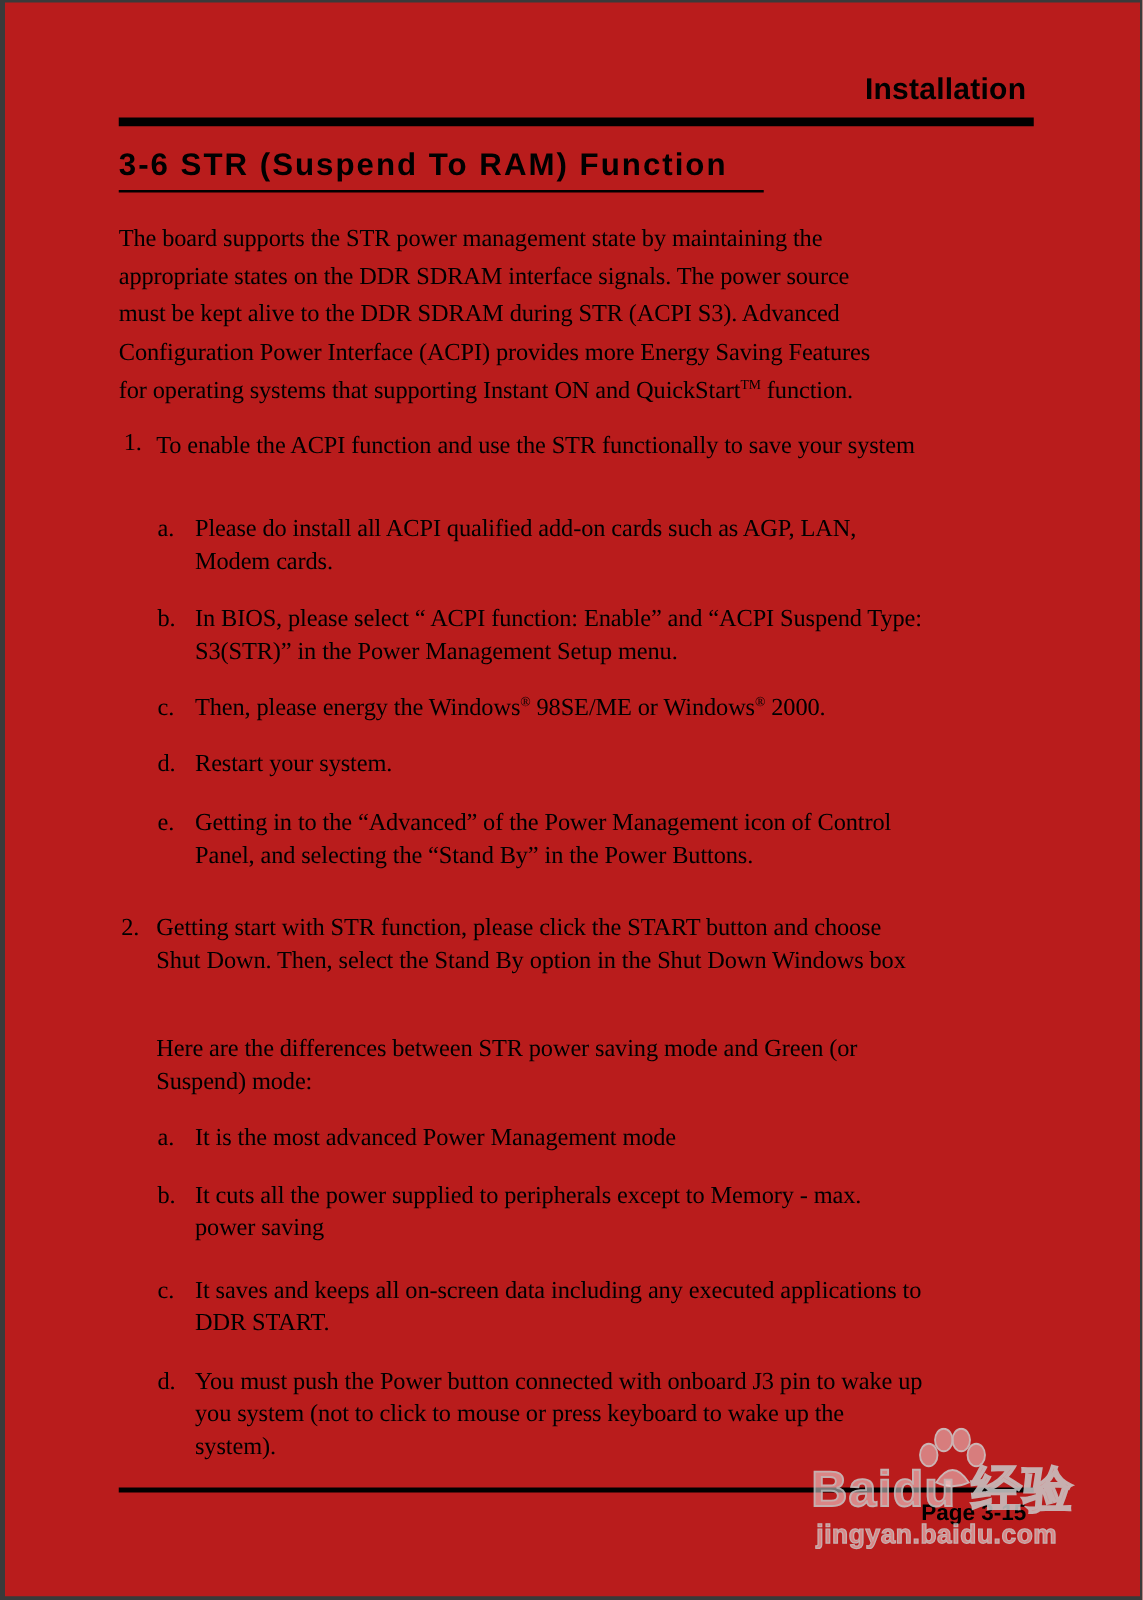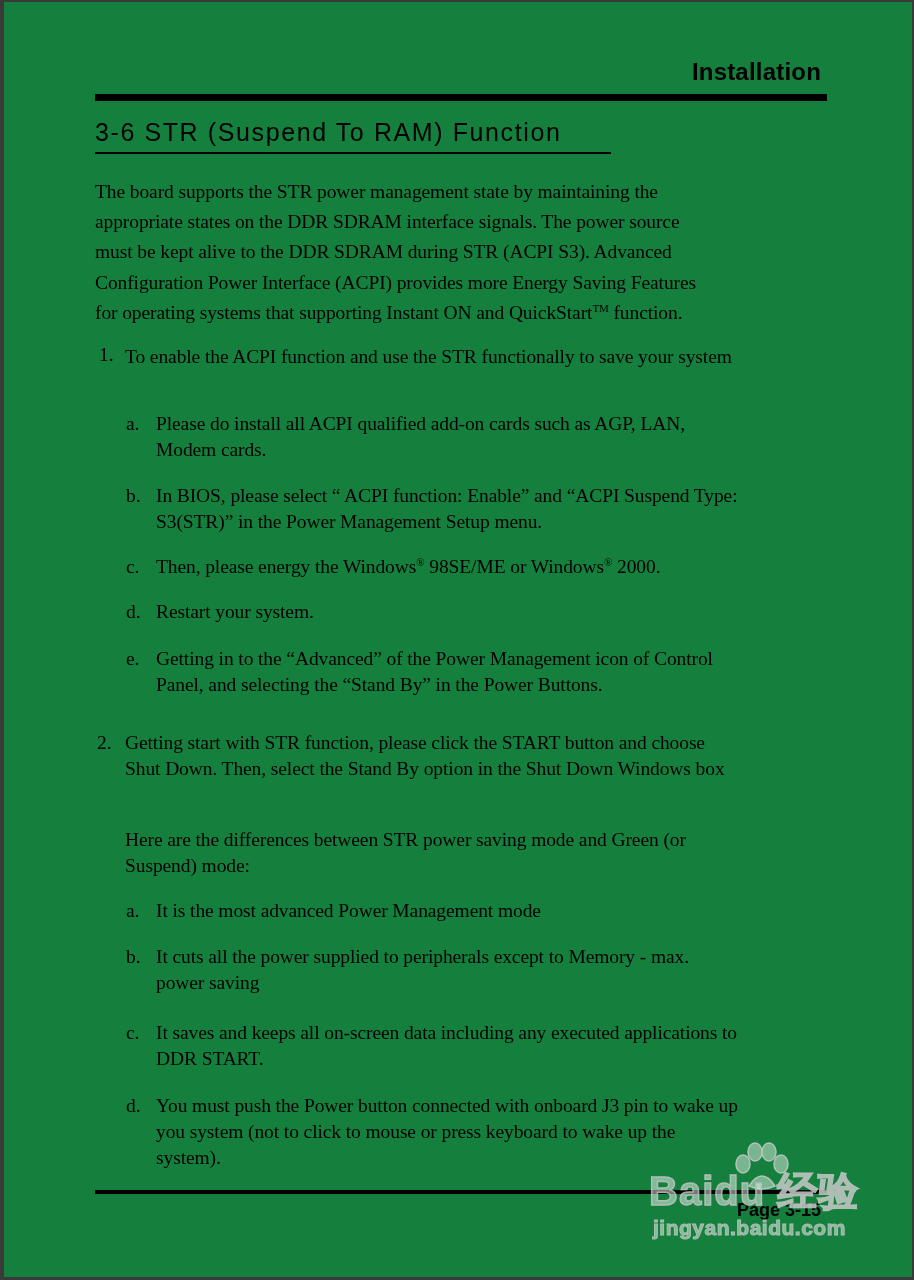--- a/index.html
+++ b/index.html
@@ -15,21 +15,21 @@
     }
     .page-frame {
       position: absolute;
       left: 0; top: 0;
       width: 914px; height: 1280px;
       box-sizing: border-box;
       border-top: 2px solid #3a3a3a;
       border-left: 4px solid #3a3a3a;
       border-right: 2px solid #3a3a3a;
       border-bottom: 3px solid #3a3a3a;
-      background: #15803d;
+      background: #b91c1c;
     }
     .header-title {
       position: absolute;
       right: 91px;
       top: 56px;
       font-family: "Liberation Sans", sans-serif;
       font-weight: bold;
       font-size: 24px;
       color: #000;
       letter-spacing: 0.2px;
@@ -44,20 +44,21 @@
     }
     .section-title {
       position: absolute;
       left: 91px;
       top: 116px;
       font-family: "Liberation Sans", sans-serif;
       font-size: 25px;
       letter-spacing: 1.6px;
       color: #000;
       white-space: nowrap;
+      font-weight: bold;
     }
     .section-rule {
       position: absolute;
       left: 91px;
       width: 516px;
       top: 150px;
       height: 2px;
       background: #000;
     }
     .body-text {

